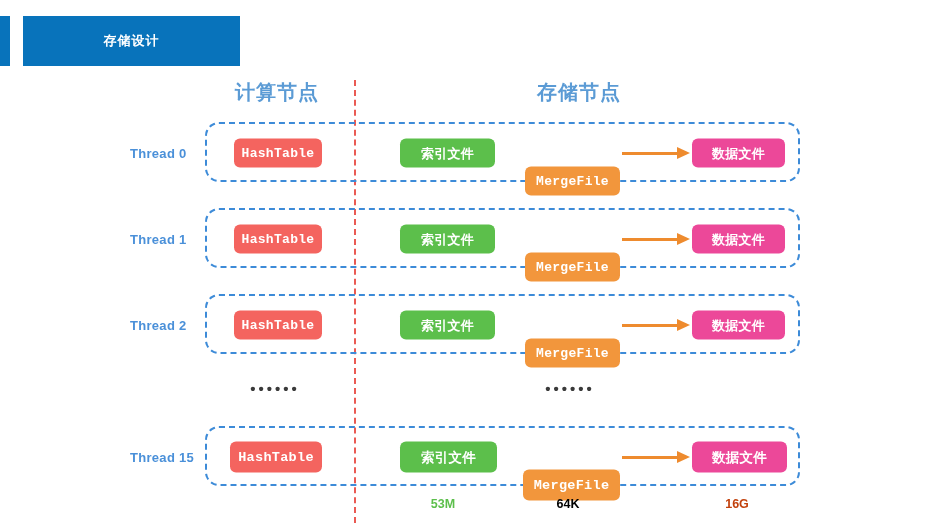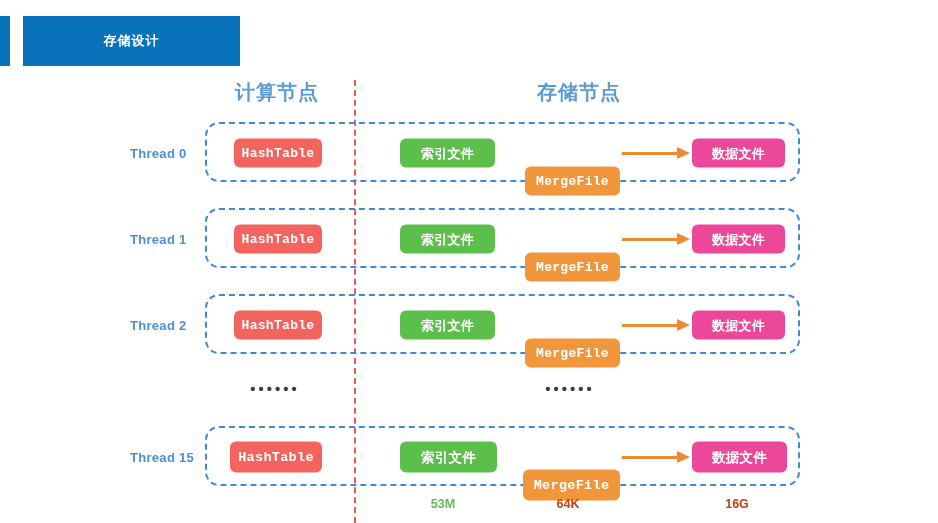--- a/index.html
+++ b/index.html
@@ -178,21 +178,21 @@
   
   .size-label {
     position: absolute;
     top: 497px;
     transform: translateX(-50%);
     font-size: 12.5px;
     font-weight: bold;
     white-space: nowrap;
   }
   #size-index { left: 443px; color: #5CBF4B; }
-  #size-merge { left: 568px; color: #c2410c; }
+  #size-merge { left: 568px; color: #000000; }
   #size-data  { left: 737px; color: #c2410c; }
 </style>
 </head>
 <body>
 
 <div id="title-accent"></div>
 <div id="title-block">
   <div id="title-text">存储设计</div>
 </div>
 

